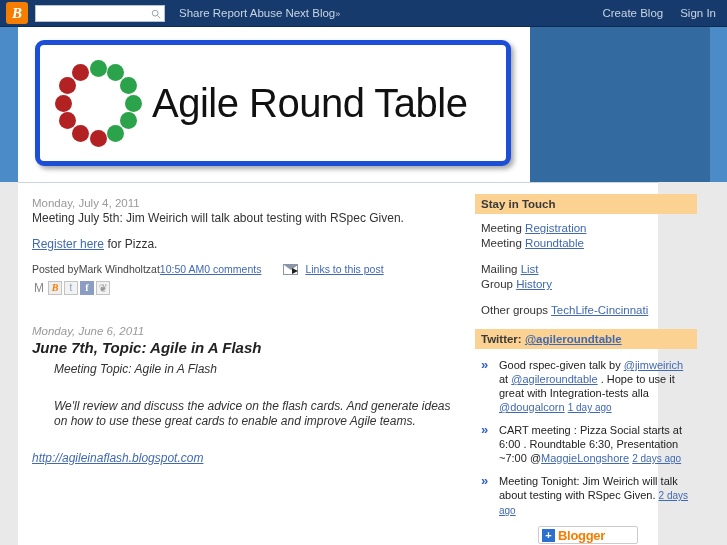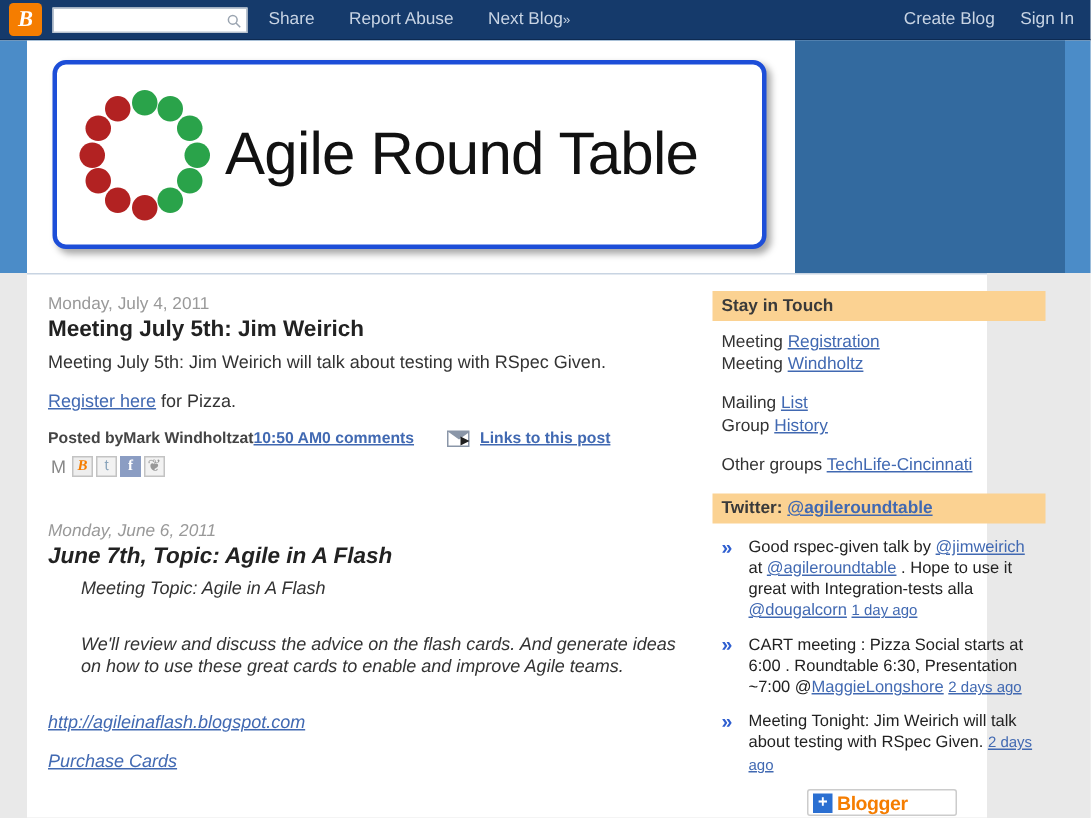--- a/index.html
+++ b/index.html
@@ -33,21 +33,21 @@
     display:flex; align-items:center;
   }
   #navbar .searchbox input{
     border:0; outline:0; width:112px; height:15px; margin-left:2px;
     font-family:"Liberation Sans", sans-serif; font-size:10px; color:#333;
     background:transparent;
   }
   #navbar .searchbox .mag{
     position:absolute; right:3px; top:3px; width:10px; height:10px;
   }
-  #navbar .navlinks{ display:flex; align-items:center; margin-left:14px; gap:23px; }
+  #navbar .navlinks{ display:flex; align-items:center; margin-left:14px; gap:3px; }
   #navbar .navlinks a, #navbar .navright a{
     color:#c8d4e4; text-decoration:none; font-size:11.5px;
   }
   #navbar .navright{ margin-left:auto; display:flex; align-items:center; gap:17px; margin-right:11px; }
   #navbar .chev{ font-size:9px; }
 
   
   #outer{
     position:absolute; left:0; top:27px; width:727px; height:518px;
     background:#e9e9e9;
@@ -62,21 +62,21 @@
     background:#336a9f;
   }
   
   #headerwhite{
     position:absolute; left:18px; top:0; width:512px; height:155px;
     background:#ffffff;
   }
   #headerimgbox{
     position:absolute; left:17px; top:13px; width:476px; height:126px;
     background:#ffffff;
-    border:3px solid #1d4ed8; border-radius:9px;
+    border:5px solid #1d4ed8; border-radius:9px;
     box-shadow:3px 3px 5px rgba(0,0,0,0.35);
     display:flex; align-items:center;
   }
   #logo-dots{ position:relative; width:92px; height:92px; margin-left:12px; flex:none; }
   #logo-dots i{ position:absolute; width:17px; height:17px; border-radius:50%; display:block; }
   #blogtitle{
     font-family:"Liberation Sans", sans-serif;
     font-size:40px; color:#111111; white-space:nowrap;
     margin-left:8px; letter-spacing:-0.5px;
   }
@@ -99,21 +99,21 @@
   .post-title{
     font-size:15px; font-weight:bold; color:#222222;
     margin:0 0 6px 0; font-family:"Liberation Sans", sans-serif;
   }
   .post-body{ font-size:12px; color:#333333; line-height:15px; }
   .post-body p{ margin:0 0 11px 0; }
   .post-body p.gap{ margin-bottom:22px;margin-left:22px; }
   a { color:#4169b2; }
   .post-body a{ color:#4169b2; text-decoration:underline; }
 
-  .post-footer{ font-size:10.5px; color:#444444; margin-top:9px; display:flex; align-items:center;font-weight:bold; }
+  .post-footer{ font-size:10.5px; color:#444444; margin-top:9px; display:flex; align-items:center; }
   .post-footer a{ color:#4169b2; text-decoration:underline; }
   .post-footer .envelope{
     display:inline-block; width:15px; height:11px; border:1px solid #8a96a8;
     margin:0 7px 0 22px; position:relative; background:#ffffff;
   }
   .post-footer .envelope:before{
     content:""; position:absolute; left:0; top:0; width:0;height:0;
     border-left:7px solid transparent; border-right:7px solid transparent;
     border-top:5px solid #8a96a8;
   }
@@ -212,21 +212,20 @@
       <div id="blogtitle">Agile Round Table</div>
     </div>
   </div>
 
   <div id="contentwrap">
 
     <div id="main">
 
       <div class="post">
         <div class="post-date">Monday, July 4, 2011</div>
-        <h3 class="post-title">Meeting July 5th: Jim Weirich</h3>
         <div class="post-body">
           <p>Meeting July 5th:  Jim Weirich will talk about testing with RSpec Given.</p>
           <p><a href="#">Register here</a><span> for Pizza.</span></p>
         </div>
         <div class="post-footer">
           <span>Posted by </span>
             <span>Mark Windholtz</span>
             <span> at </span>
             <a href="#">10:50 AM</a>
             <a href="#">0 comments</a>
@@ -242,34 +241,33 @@
         </div>
       </div>
 
       <div class="post" style="padding-top:30px;font-style:italic;">
         <div class="post-date">Monday, June 6, 2011</div>
         <h3 class="post-title">June 7th, Topic: Agile in A Flash</h3>
         <div class="post-body">
           <p class="gap">Meeting Topic: Agile in A Flash</p>
           <p class="gap">We'll review and discuss the advice on the flash cards.  And generate ideas on how to use these great cards to enable and improve Agile teams.</p>
           <p><a href="#">http://agileinaflash.blogspot.com</a></p>
-          <p><a href="#">Purchase Cards</a></p>
         </div>
       </div>
 
     </div>
 
     <div id="sidebar">
 
       <div class="widget">
         <div class="widget-title">Stay in Touch</div>
         <div class="widget-body">
           <div class="grp">
             <div><span>Meeting </span><a href="#">Registration</a></div>
-            <div><span>Meeting </span><a href="#">Windholtz</a></div>
+            <div><span>Meeting </span><a href="#">Roundtable</a></div>
           </div>
           <div class="grp">
             <div><span>Mailing </span><a href="#">List</a></div>
             <div><span>Group </span><a href="#">History</a></div>
           </div>
           <div class="grp">
             <div><span>Other groups </span><a href="#">TechLife-Cincinnati</a></div>
           </div>
         </div>
       </div>

